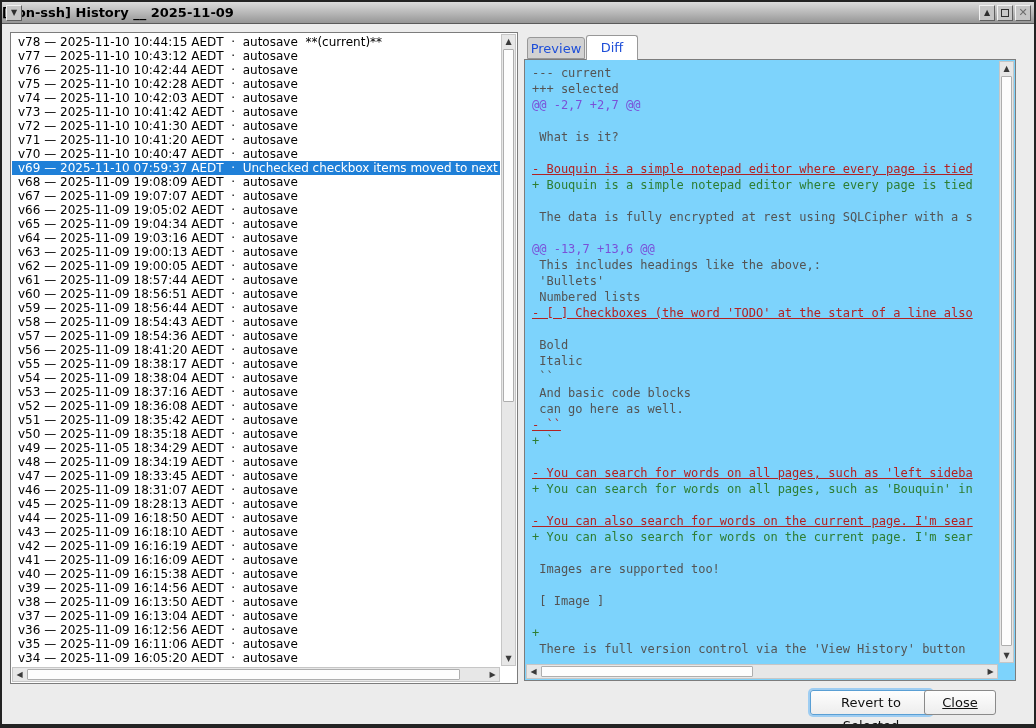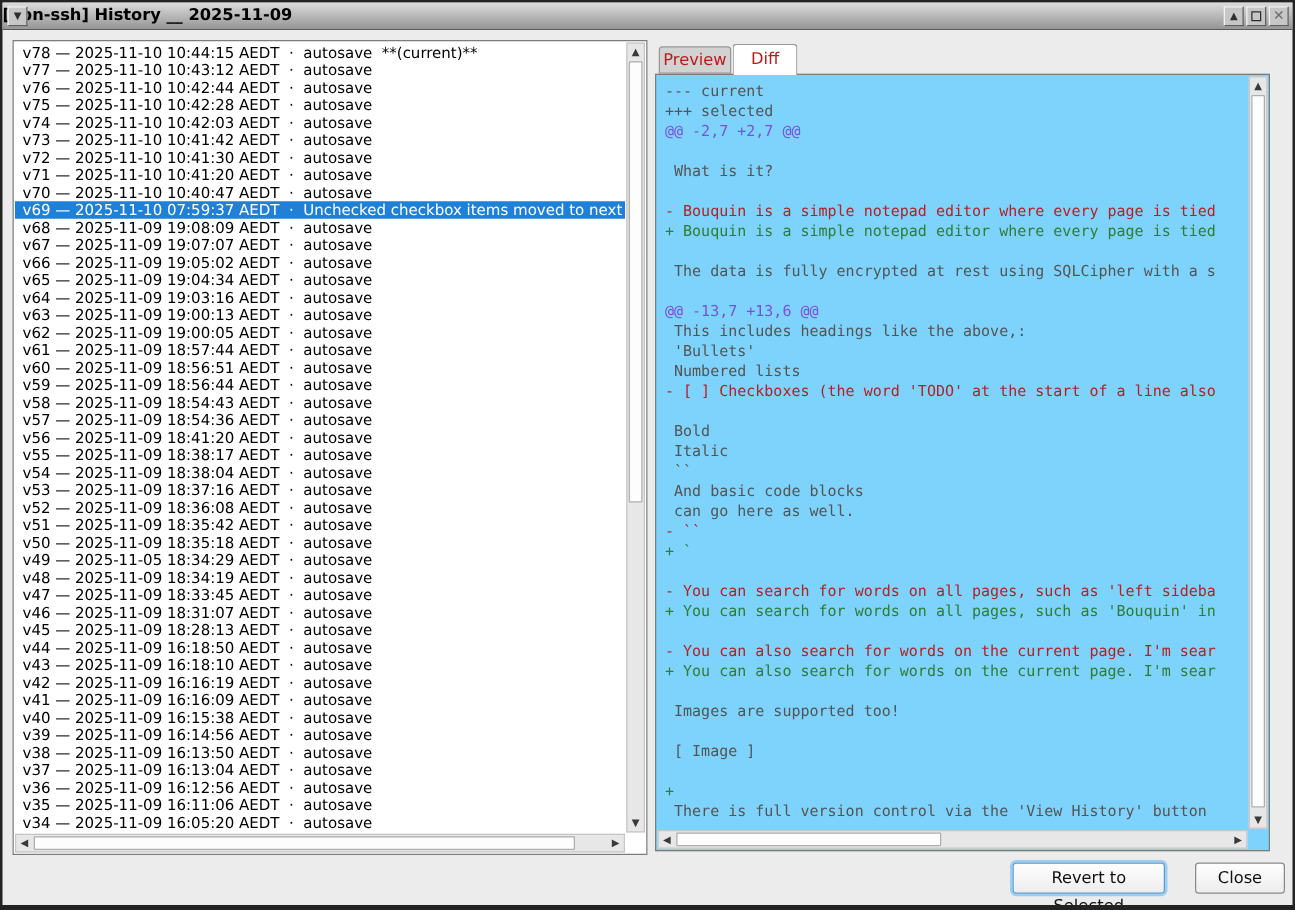--- a/index.html
+++ b/index.html
@@ -56,21 +56,21 @@
   .a-up { top:0; left:0; } .a-down { bottom:0; left:0; }
   .a-left { left:0; top:0; } .a-right { right:0; top:0; }
   .vthumb { position:absolute; left:1px; width:11px; background:#fdfdfd; border:1px solid #aeaeae; border-radius:1px; }
   .hthumb { position:absolute; top:1px; height:11px; background:#fdfdfd; border:1px solid #aeaeae; border-radius:1px; }
   .lv-thumb { top:14px; height:56%; }
   .lh-thumb { left:14px; width:89%; }
   .dv-thumb { top:14px; height:calc(100% - 30px); }
   .dh-thumb { left:14px; width:45%; }
   
   .tab {
-    position:absolute; font-size:13px; color:#b91c1c; text-align:center;
+    position:absolute; font-size:13px; color:#1d4ed8; text-align:center;
     border:1px solid #989898; border-top-left-radius:3px; border-top-right-radius:3px;
   }
   .tab-preview {
     left:525px; top:35px; width:58px; height:22px; line-height:21px;
     background:#d2d2d2; z-index:1;
   }
   .tab-diff {
     left:584px; top:33px; width:52px; height:25px; line-height:24px;
     background:#fff; border-bottom:none; z-index:2;
   }
@@ -80,32 +80,32 @@
     background:#7dd3fc; border:1px solid #7c7c7c;
   }
   .diff-lines {
     position:absolute; left:1px; top:1px; right:17px; bottom:18px;
     overflow:hidden; padding:4px 0 0 6px;
     font-family:"DejaVu Sans Mono","Liberation Mono",monospace; font-size:12px;
   }
   .dline { height:16px; line-height:16px; white-space:pre; }
   .dline.meta, .dline.ctx { color:var(--diff-context); }
   .dline.hunk { color:var(--diff-hunk); }
-  .dline.del { color:var(--diff-removed); }
+  .dline.del { color:var(--diff-removed);text-decoration:underline; }
   .dline.add { color:var(--diff-added); }
   
   .btn {
     position:absolute; top:688px; height:25px;
     background:linear-gradient(#fefefe,#ededed);
     border:1px solid #8a8a8a; border-radius:3px;
     font-family:"DejaVu Sans","Liberation Sans",sans-serif;
     font-size:13px; color:#111; text-align:center; line-height:23px;
   }
   .btn-revert { left:808px; width:122px; border-color:#5a9fd4; box-shadow:0 0 0 2px #9ecdf2; }
-  .btn-close { left:954px; width:72px; }
+  .btn-close { left:922px; width:72px;text-decoration:underline; }
 </style>
 </head>
 <body>
 
 <div class="window">
 
   <div class="titlebar">
     <div class="tb-btn tb-menu">
       <span>▼</span>
     </div>

